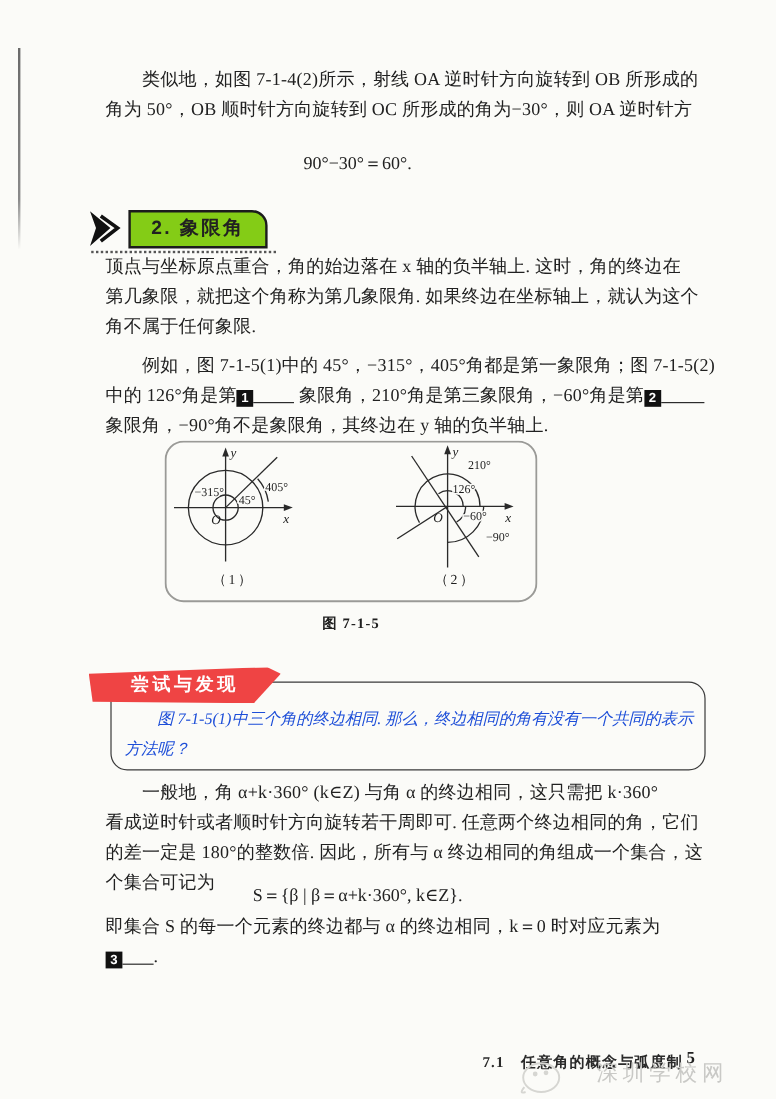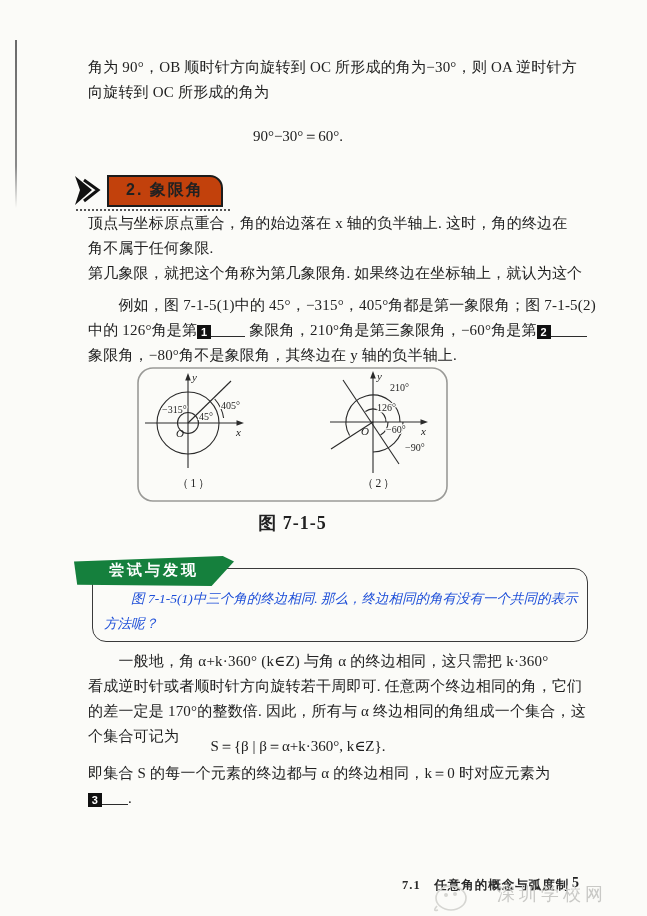--- a/index.html
+++ b/index.html
@@ -14,31 +14,31 @@
   .centerline{position:absolute;left:68px;width:460px;text-align:center;font-size:15px;}
   
   .edge-line{position:absolute;left:15px;top:40px;width:2px;height:168px;
     background:linear-gradient(#6a6a6a,#8a8a8a 75%,rgba(150,150,150,0));}
   
   .sec{position:absolute;left:74px;top:175px;height:34px;display:flex;align-items:flex-start;}
   .sec-box{
     border:2px solid #1c1c1c;border-radius:0 13px 0 0;
     padding:3px 17px 4px 17px;margin-left:3px;
     font-family:"Liberation Sans","DejaVu Sans",sans-serif;
-    font-weight:bold;font-size:16px;letter-spacing:2px;background:#c2410c;
+    font-weight:bold;font-size:16px;letter-spacing:2px;background:#84cc16;
   }
   .sec-dots{position:absolute;left:76px;top:209px;width:154px;border-top:2px dotted #555;}
   
   .figure-box{position:absolute;left:137px;top:367px;width:311px;height:136px;}
   .fig-caption{position:absolute;left:137px;top:511px;width:311px;text-align:center;
-    font-weight:bold;font-size:18px;letter-spacing:1px;}
+    font-weight:bold;font-size:12px;letter-spacing:1px;}
   
   .try-outer{position:absolute;left:92px;top:568px;width:494px;height:72px;
     border:1.5px solid #3a3a3a;border-radius:14px;background:#fbfbf8;}
-  .try-banner{position:absolute;left:74px;top:556px;width:160px;height:30px;background:#15803d;
+  .try-banner{position:absolute;left:74px;top:556px;width:160px;height:30px;background:#ef4444;
     clip-path:polygon(0 18%,93% 0,100% 18%,86% 100%,2% 96%);
     display:flex;align-items:center;justify-content:center;}
   .try-banner span{color:#fff;font-family:"Liberation Sans","DejaVu Sans",sans-serif;
     font-weight:bold;font-size:15px;letter-spacing:3px;padding-bottom:2px;}
   .try-text{position:absolute;left:104px;top:586px;width:472px;
     font-style:italic;font-size:13.5px;line-height:25px;color:#1d4ed8;}
   .try-text .ln{white-space:nowrap;}
   
   .bk{display:inline-block;width:14px;height:14px;background:#111;color:#fff;
     font-family:"Liberation Sans","DejaVu Sans",sans-serif;font-size:11px;font-weight:bold;
@@ -53,47 +53,47 @@
   svg .axl{font-style:italic;font-size:11px;}
   svg .num{font-size:10px;paint-order:stroke;stroke:#fbfbf8;stroke-width:2.5px;}
   svg .sub{font-size:11.5px;letter-spacing:2px;}
 </style>
 </head>
 <body>
 
 <div class="edge-line"></div>
 
 <div class="para" style="top:55px;">
-  <div class="ln">角为 90°，OB 顺时针方向旋转到 OC 所形成的角为−30°，则 OA 逆时针方</div>
-  <div class="ln">向旋转到 OC 所形成的角为</div>
+  <div class="ln">　　类似地，如图 7-1-4(2)所示，射线 OA 逆时针方向旋转到 OB 所形成的</div>
+  <div class="ln">角为 50°，OB 顺时针方向旋转到 OC 所形成的角为−30°，则 OA 逆时针方</div>
 </div>
 <div class="centerline" style="top:127px;">90°−30°＝60°.</div>
 
 <div class="sec">
   <svg width="30" height="32" viewBox="0 0 30 32">
     <polygon points="1,1 18,15 1,30 6,15" fill="#111"></polygon>
     <polyline points="10,5 24,15 10,26" fill="none" stroke="#111" stroke-width="3"></polyline>
   </svg>
   <div class="sec-box">2. 象限角</div>
 </div>
 <div class="sec-dots"></div>
 
 <div class="para" style="top:211px;line-height:25px;">
   <div class="ln">顶点与坐标原点重合，角的始边落在 x 轴的负半轴上. 这时，角的终边在</div>
+  <div class="ln">第几象限，就把这个角称为第几象限角. 如果终边在坐标轴上，就认为这个</div>
   <div class="ln">角不属于任何象限.</div>
-  <div class="ln">第几象限，就把这个角称为第几象限角. 如果终边在坐标轴上，就认为这个</div>
 </div>
 
 <div class="para" style="top:293px;">
   <div class="ln">　　例如，图 7-1-5(1)中的 45°，−315°，405°角都是第一象限角；图 7-1-5(2)</div>
   <div class="ln">
     <span>中的 126°角是第</span><span class="bk">1</span><span class="ul" style="width:34px;"></span>
     <span>象限角，210°角是第三象限角，−60°角是第</span><span class="bk">2</span><span class="ul" style="width:36px;"></span>
   </div>
-  <div class="ln">象限角，−80°角不是象限角，其终边在 y 轴的负半轴上.</div>
+  <div class="ln">象限角，−90°角不是象限角，其终边在 y 轴的负半轴上.</div>
 </div>
 
 <div class="figure-box">
   <svg width="311" height="136" viewBox="0 0 311 136">
     <rect x="1" y="1" width="309" height="133" rx="15" fill="none" stroke="#9a9a97" stroke-width="1.6"></rect>
 
     <g stroke="#2a2a2a" stroke-width="1.1" fill="none">
       <line x1="8" y1="56" x2="103" y2="56"></line>
       <line x1="51" y1="101" x2="51" y2="9"></line>
       <line x1="51" y1="56" x2="94" y2="14"></line>
@@ -144,21 +144,21 @@
   <span>尝试与发现</span>
 </div>
 <div class="try-text">
   <div class="ln">　　图 7-1-5(1)中三个角的终边相同. 那么，终边相同的角有没有一个共同的表示</div>
   <div class="ln">方法呢？</div>
 </div>
 
 <div class="para" style="top:649px;">
   <div class="ln">　　一般地，角 α+k·360° (k∈Z) 与角 α 的终边相同，这只需把 k·360°</div>
   <div class="ln">看成逆时针或者顺时针方向旋转若干周即可. 任意两个终边相同的角，它们</div>
-  <div class="ln">的差一定是 170°的整数倍. 因此，所有与 α 终边相同的角组成一个集合，这</div>
+  <div class="ln">的差一定是 180°的整数倍. 因此，所有与 α 终边相同的角组成一个集合，这</div>
   <div class="ln">个集合可记为</div>
 </div>
 <div class="centerline" style="top:737px;">S＝{β | β＝α+k·360°, k∈Z}.</div>
 
 <div class="para" style="top:761px;">
   <div class="ln">即集合 S 的每一个元素的终边都与 α 的终边相同，k＝0 时对应元素为</div>
   <div class="ln">
     <span class="bk">3</span><span class="ul" style="width:26px;"></span><span>.</span>
   </div>
 </div>

